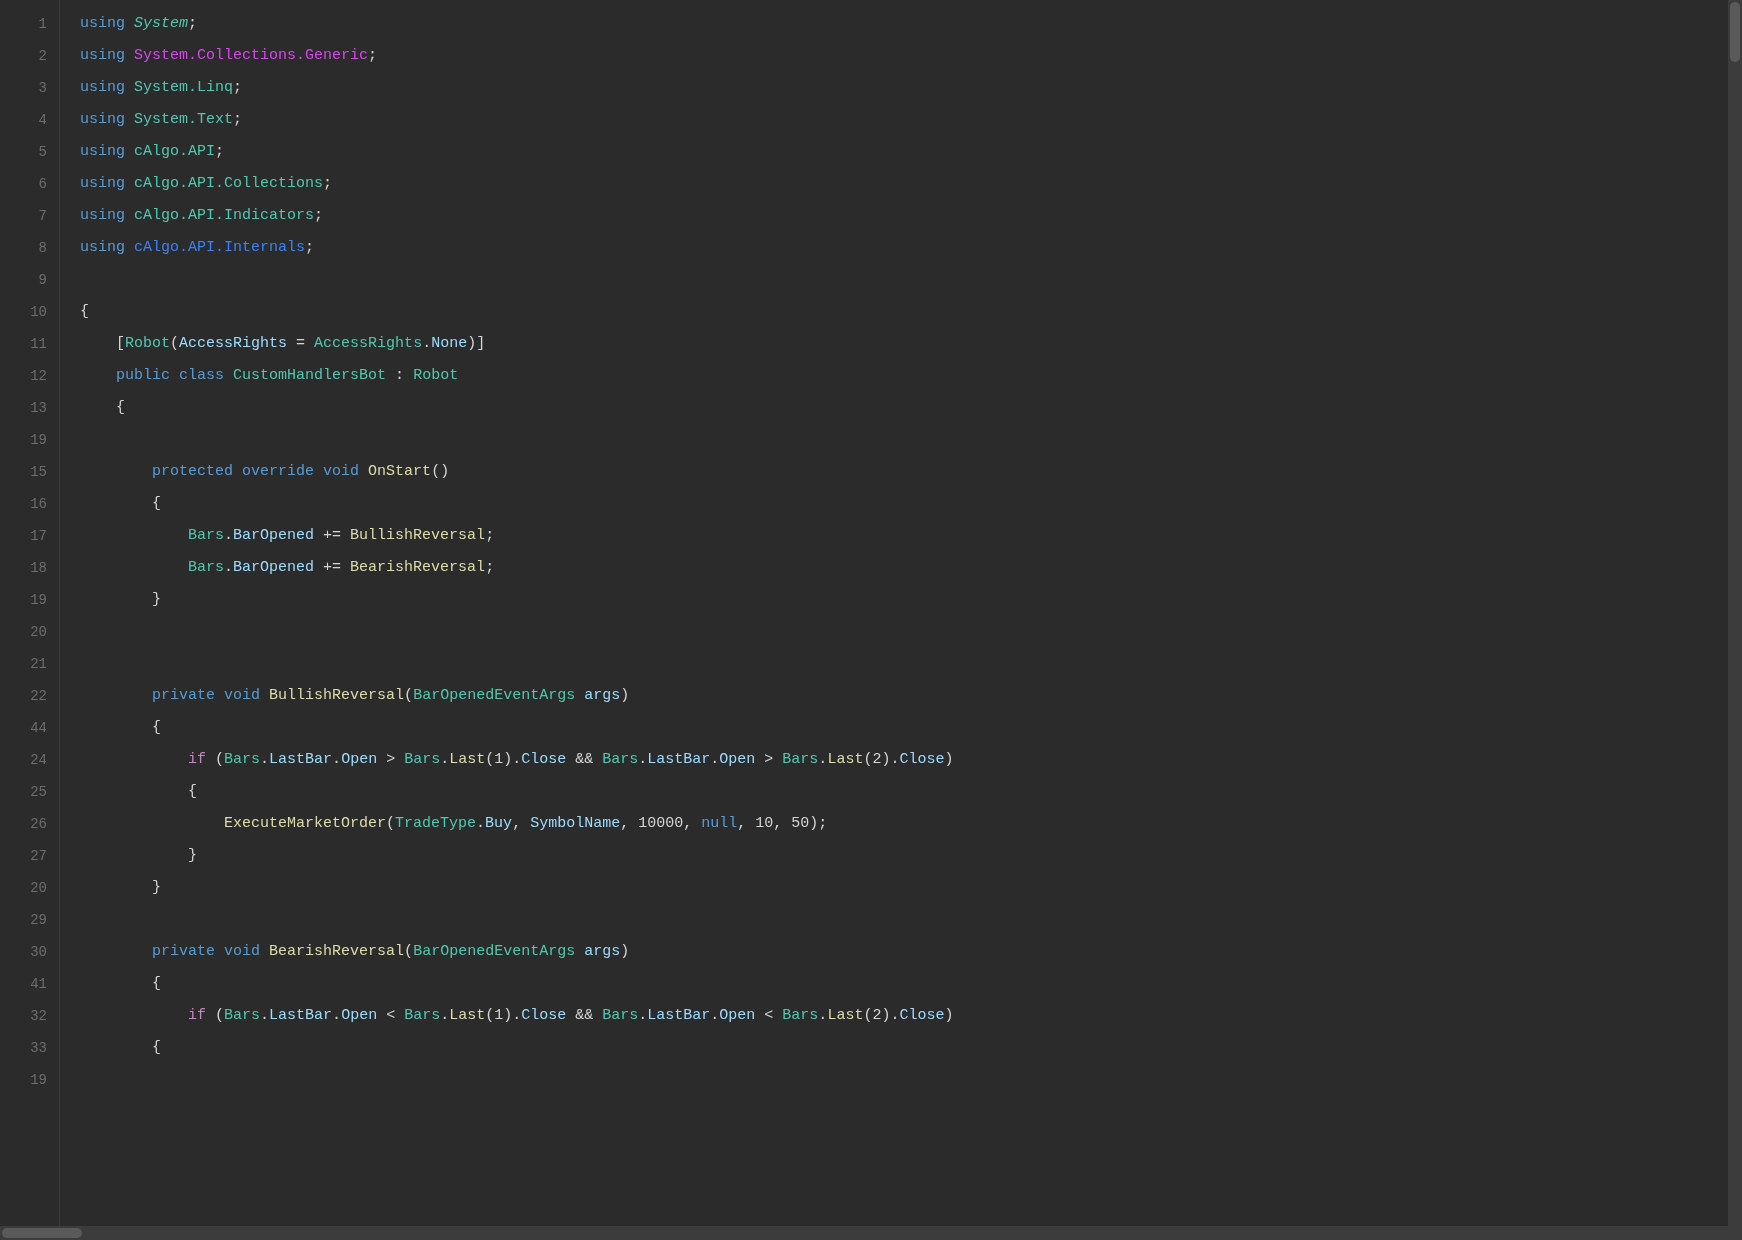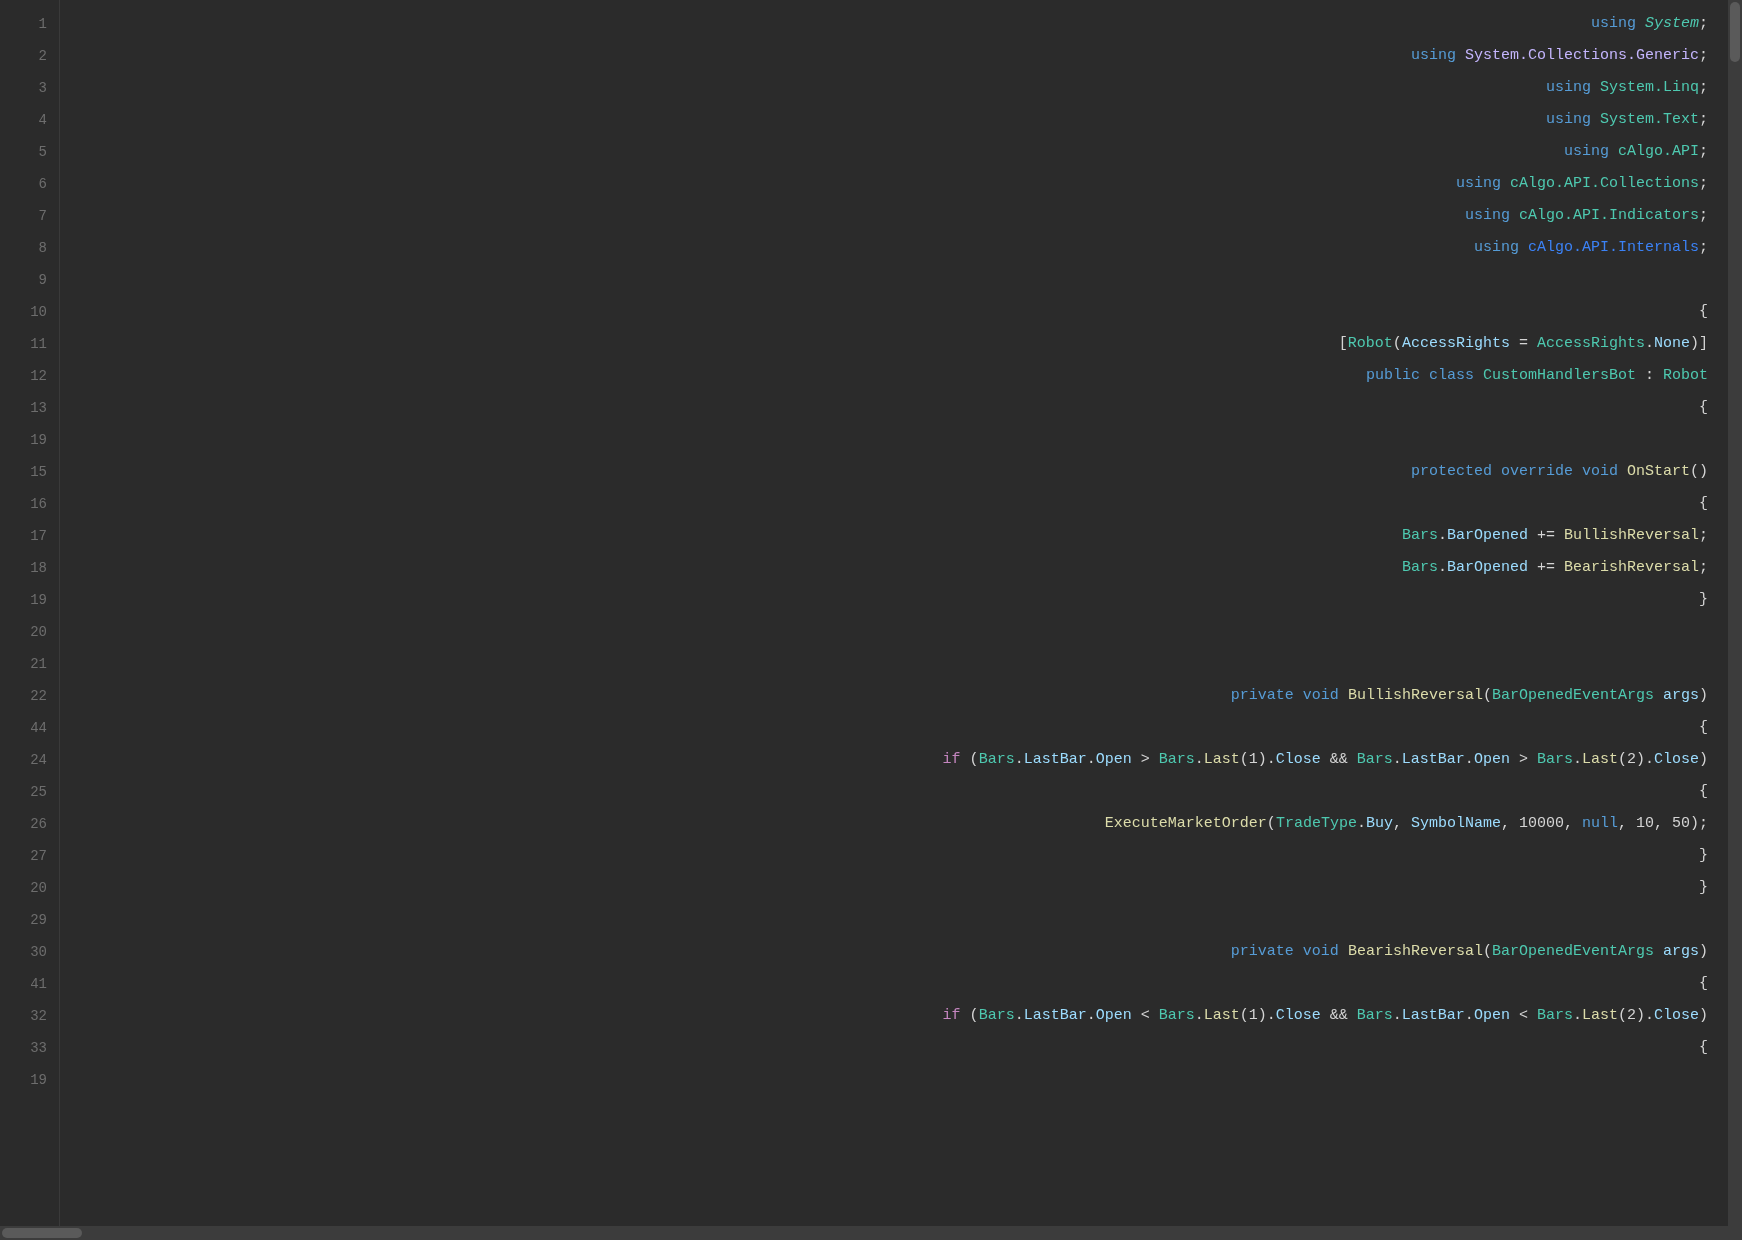--- a/index.html
+++ b/index.html
@@ -54,21 +54,20 @@
       overflow-y: hidden;
     }
     .code-line {
       height: 32px;
       display: flex;
       align-items: center;
       padding: 0 20px;
       white-space: pre;
       line-height: 1.6;
       font-size: 15px;
-      justify-content: flex-end;
     }
     .scrollbar-v {
       width: 14px;
       background: #3c3c3c;
       display: flex;
       flex-direction: column;
       align-items: center;
     }
     .scrollbar-thumb-v {
       width: 10px;
@@ -134,21 +133,21 @@
         <div class="line-number">20</div>
         <div class="line-number">29</div>
         <div class="line-number">30</div>
         <div class="line-number">41</div>
         <div class="line-number">32</div>
         <div class="line-number">33</div>
         <div class="line-number">19</div>
       </div>
     <div class="code-content" id="code-content-col">
     <div class="code-line"><span style="color: rgb(86, 156, 214);">using</span><span style="color: rgb(212, 212, 212);"> </span><span style="color: rgb(78, 201, 176); font-style: italic;">System</span><span style="color: rgb(212, 212, 212);">;</span></div>
-        <div class="code-line"><span style="color: rgb(86, 156, 214);">using</span><span style="color: rgb(212, 212, 212);"> </span><span style="color: #c4b5fd;">System.Collections.Generic</span><span style="color: rgb(212, 212, 212);">;</span></div>
+        <div class="code-line"><span style="color: rgb(86, 156, 214);">using</span><span style="color: rgb(212, 212, 212);"> </span><span style="color: #d946ef;">System.Collections.Generic</span><span style="color: rgb(212, 212, 212);">;</span></div>
         <div class="code-line"><span style="color: rgb(86, 156, 214);">using</span><span style="color: rgb(212, 212, 212);"> </span><span style="color: rgb(78, 201, 176);">System.Linq</span><span style="color: rgb(212, 212, 212);">;</span></div>
         <div class="code-line"><span style="color: rgb(86, 156, 214);">using</span><span style="color: rgb(212, 212, 212);"> </span><span style="color: rgb(78, 201, 176);">System.Text</span><span style="color: rgb(212, 212, 212);">;</span></div>
         <div class="code-line"><span style="color: rgb(86, 156, 214);">using</span><span style="color: rgb(212, 212, 212);"> </span><span style="color: rgb(78, 201, 176);">cAlgo.API</span><span style="color: rgb(212, 212, 212);">;</span></div>
         <div class="code-line"><span style="color: rgb(86, 156, 214);">using</span><span style="color: rgb(212, 212, 212);"> </span><span style="color: rgb(78, 201, 176);">cAlgo.API.Collections</span><span style="color: rgb(212, 212, 212);">;</span></div>
         <div class="code-line"><span style="color: rgb(86, 156, 214);">using</span><span style="color: rgb(212, 212, 212);"> </span><span style="color: rgb(78, 201, 176);">cAlgo.API.Indicators</span><span style="color: rgb(212, 212, 212);">;</span></div>
         <div class="code-line"><span style="color: rgb(86, 156, 214);">using</span><span style="color: rgb(212, 212, 212);"> </span><span style="color: #3b82f6;">cAlgo.API.Internals</span><span style="color: rgb(212, 212, 212);">;</span></div>
         <div class="code-line">&nbsp;</div>
         <div class="code-line"><span style="color: rgb(212, 212, 212);">{</span></div>
         <div class="code-line"><span style="color: rgb(212, 212, 212);">    </span><span style="color: rgb(212, 212, 212);">[</span><span style="color: rgb(78, 201, 176);">Robot</span><span style="color: rgb(212, 212, 212);">(</span><span style="color: rgb(156, 220, 254);">AccessRights</span><span style="color: rgb(212, 212, 212);"> = </span><span style="color: rgb(78, 201, 176);">AccessRights</span><span style="color: rgb(212, 212, 212);">.</span><span style="color: rgb(156, 220, 254);">None</span><span style="color: rgb(212, 212, 212);">)]</span></div>
         <div class="code-line"><span style="color: rgb(212, 212, 212);">    </span><span style="color: rgb(86, 156, 214);">public</span><span style="color: rgb(212, 212, 212);"> </span><span style="color: rgb(86, 156, 214);">class</span><span style="color: rgb(212, 212, 212);"> </span><span style="color: rgb(78, 201, 176);">CustomHandlersBot</span><span style="color: rgb(212, 212, 212);"> : </span><span style="color: rgb(78, 201, 176);">Robot</span></div>

